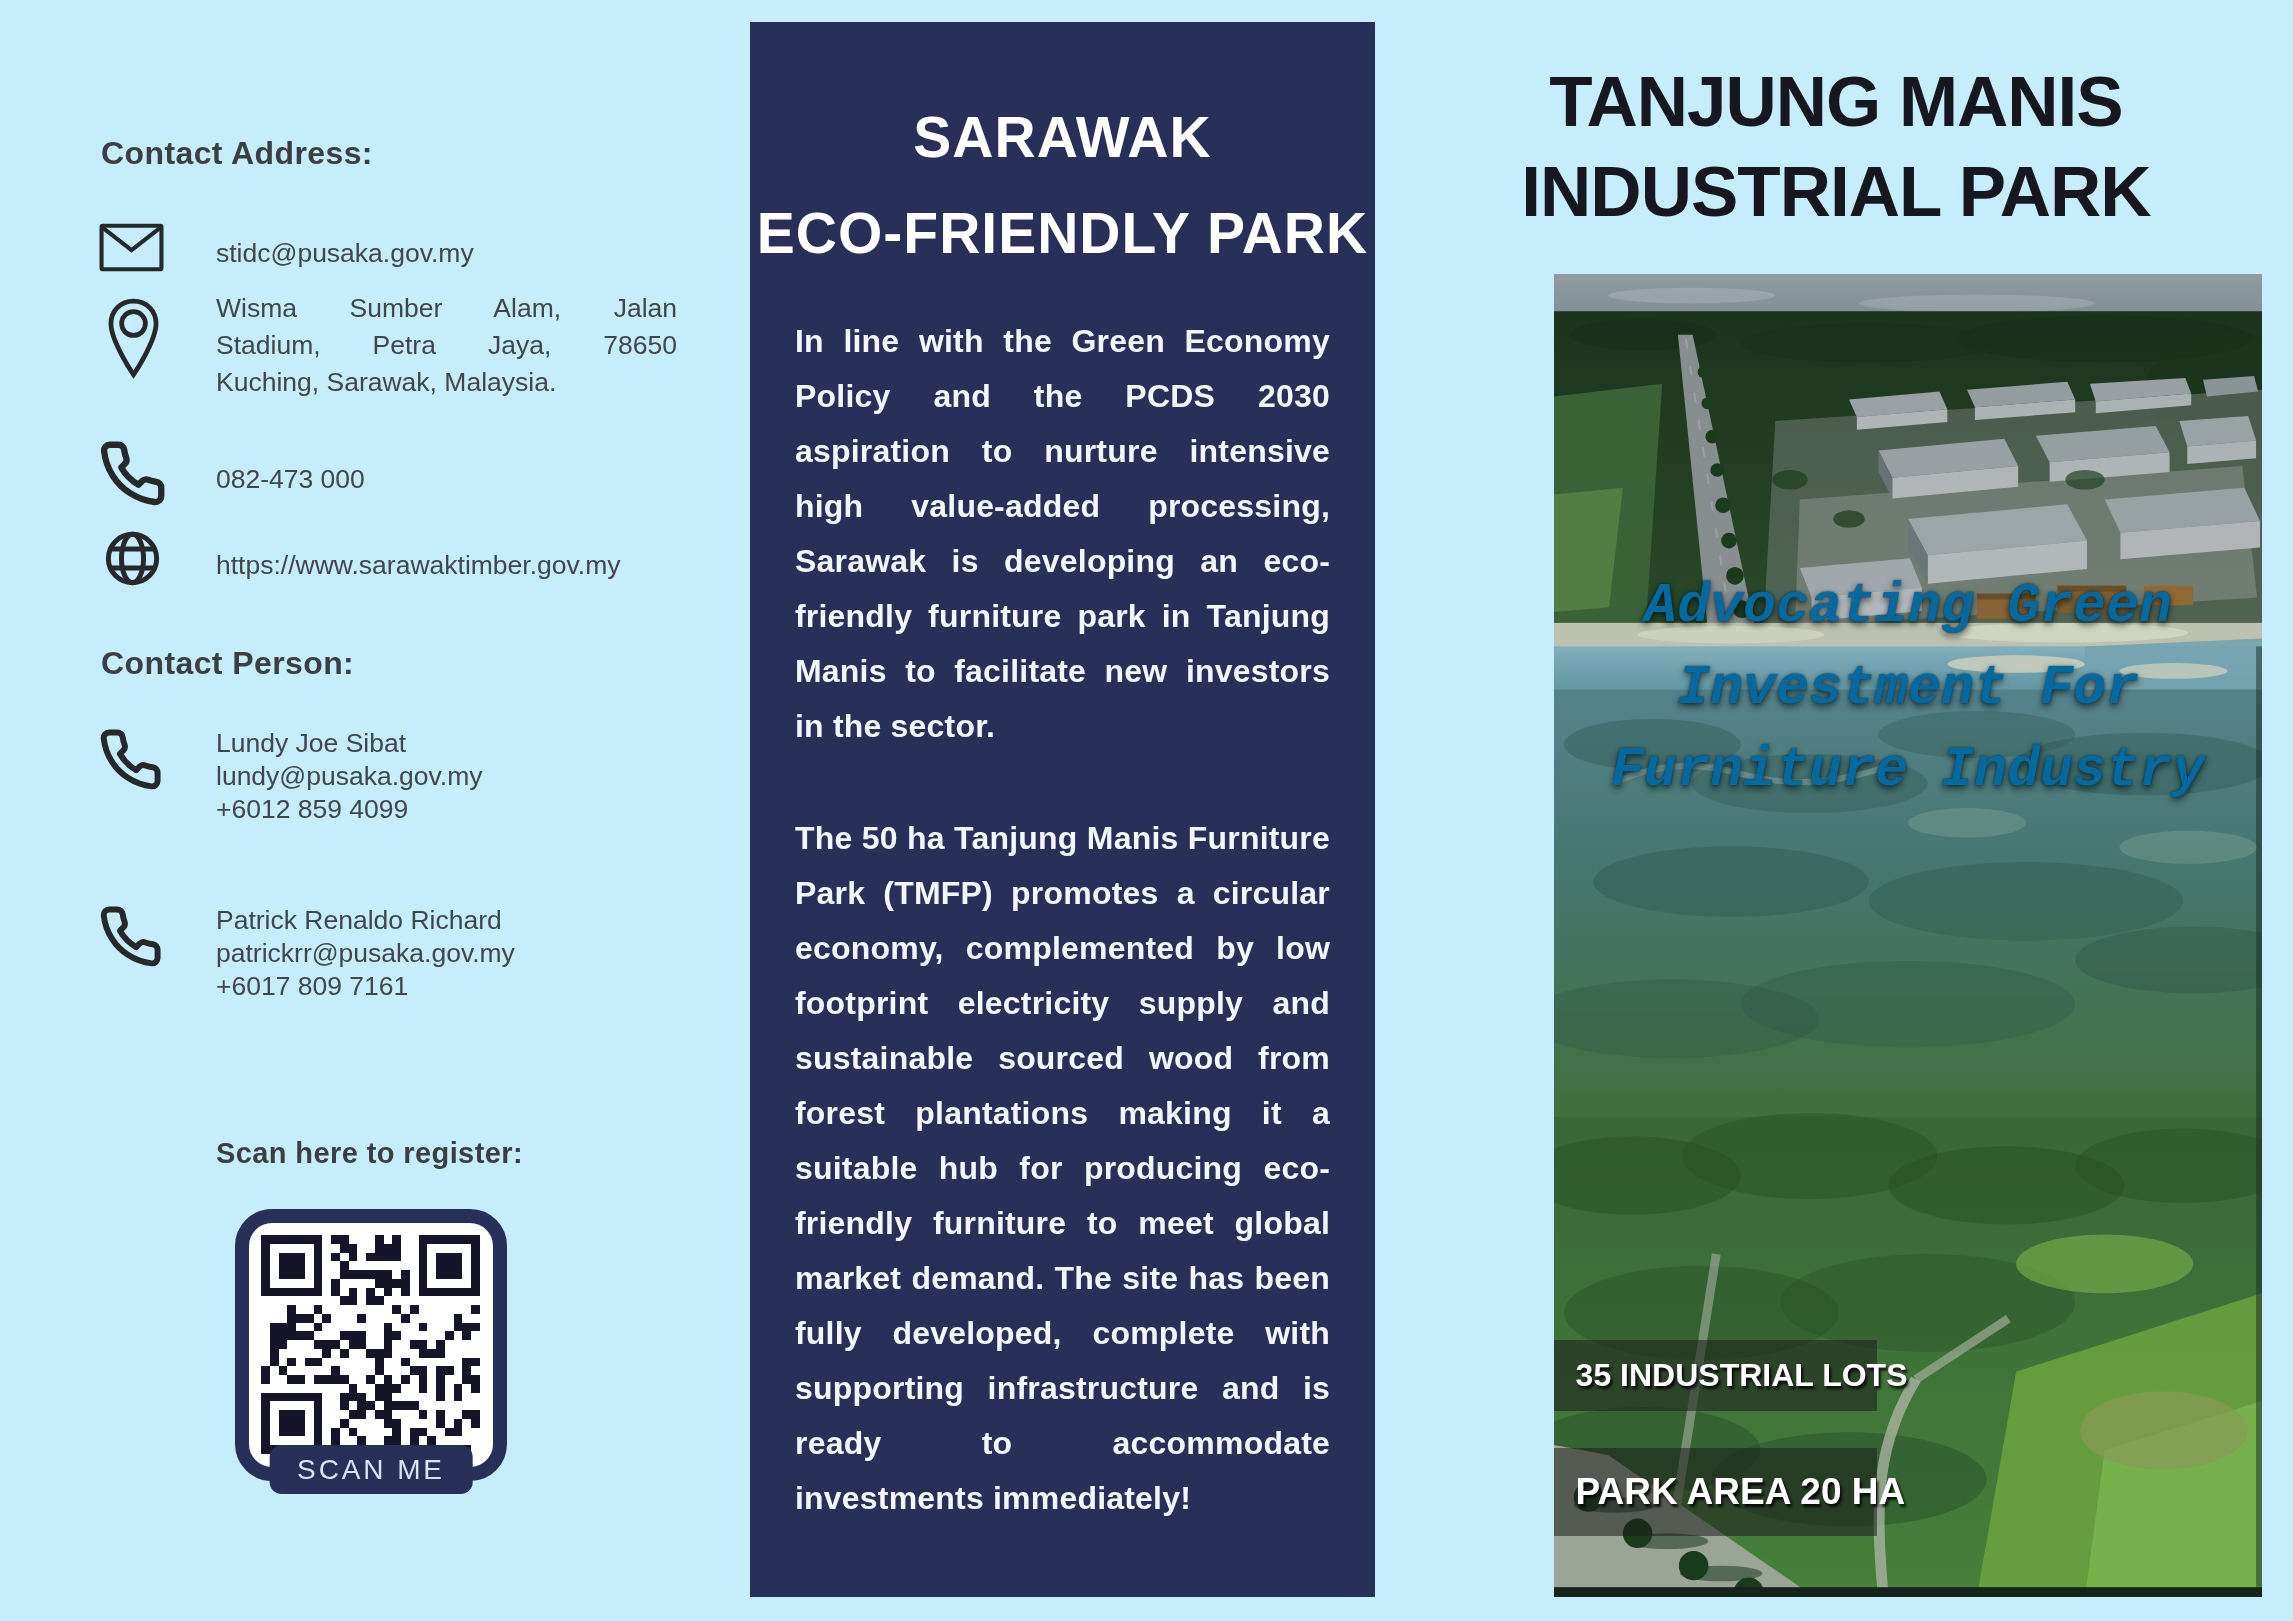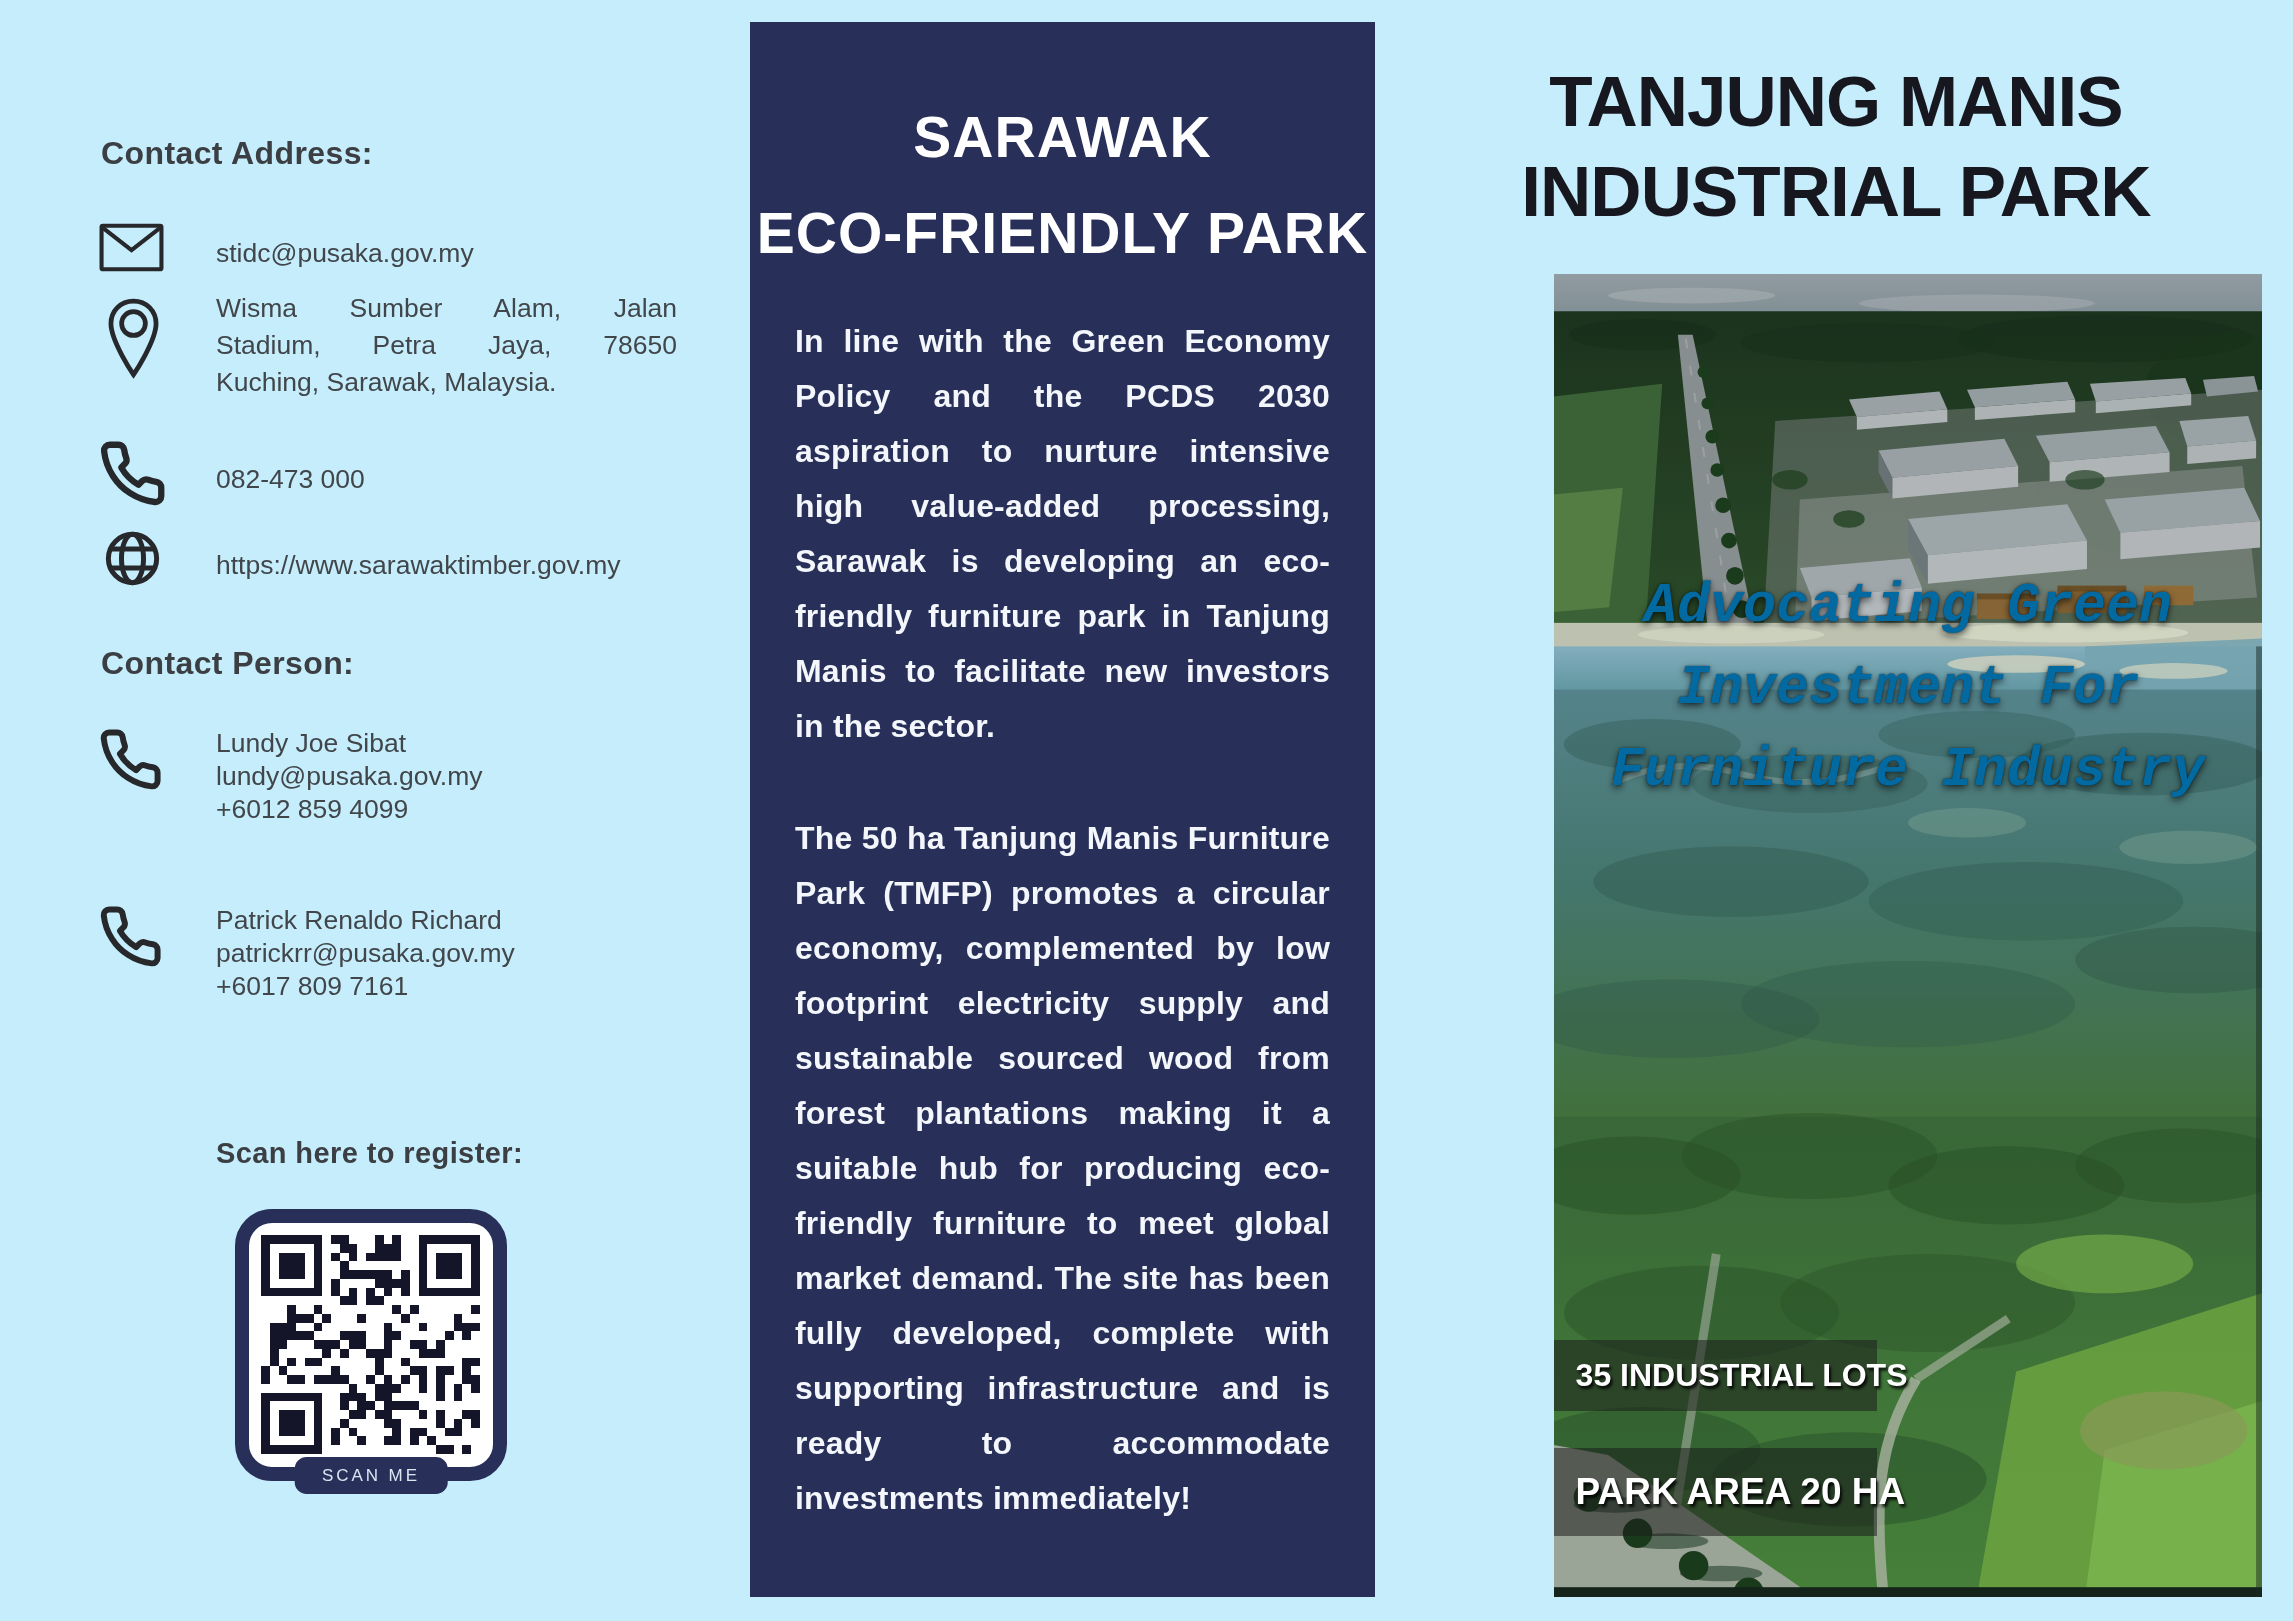--- a/index.html
+++ b/index.html
@@ -21,21 +21,21 @@
   .lp-text{position:absolute;font-size:26.5px;line-height:37px;color:#41464b;}
   .addr{width:461px;}
   .jline{display:block;text-align:justify;text-align-last:justify;}
   .person-block{line-height:33px;font-size:26.5px;}
 
   
   .qr-wrap{position:absolute;left:235px;top:1209px;width:272px;height:272px;
     background:#ffffff;border:14.7px solid #28305a;border-radius:37px;box-sizing:border-box;}
   .qr-wrap svg{position:absolute;left:11.8px;top:11.8px;width:219px;height:219px;}
   .scan-pill{position:absolute;left:50%;transform:translateX(-50%);bottom:-27.4px;
-    background:#28305a;color:#d9e6f2;font-size:17px;letter-spacing:2.9px;
+    background:#28305a;color:#d9e6f2;font-size:28px;letter-spacing:2.9px;
     padding:8.8px 27.4px;border-radius:11.8px;white-space:nowrap;}
 
   
   .panel-middle{position:absolute;left:750px;top:21.6px;width:625px;height:1575px;background:#28305a;}
   .m-title{margin-top:67px;text-align:center;color:#ffffff;font-size:57px;font-weight:700;
     letter-spacing:1px;line-height:96px;}
   .mp{margin:0 45px;text-align:justify;color:#f3f6fa;font-size:32px;font-weight:700;
     line-height:55px;letter-spacing:0.2px;}
   .mp1{margin-top:33px;}
   .mp2{margin-top:57px;}

